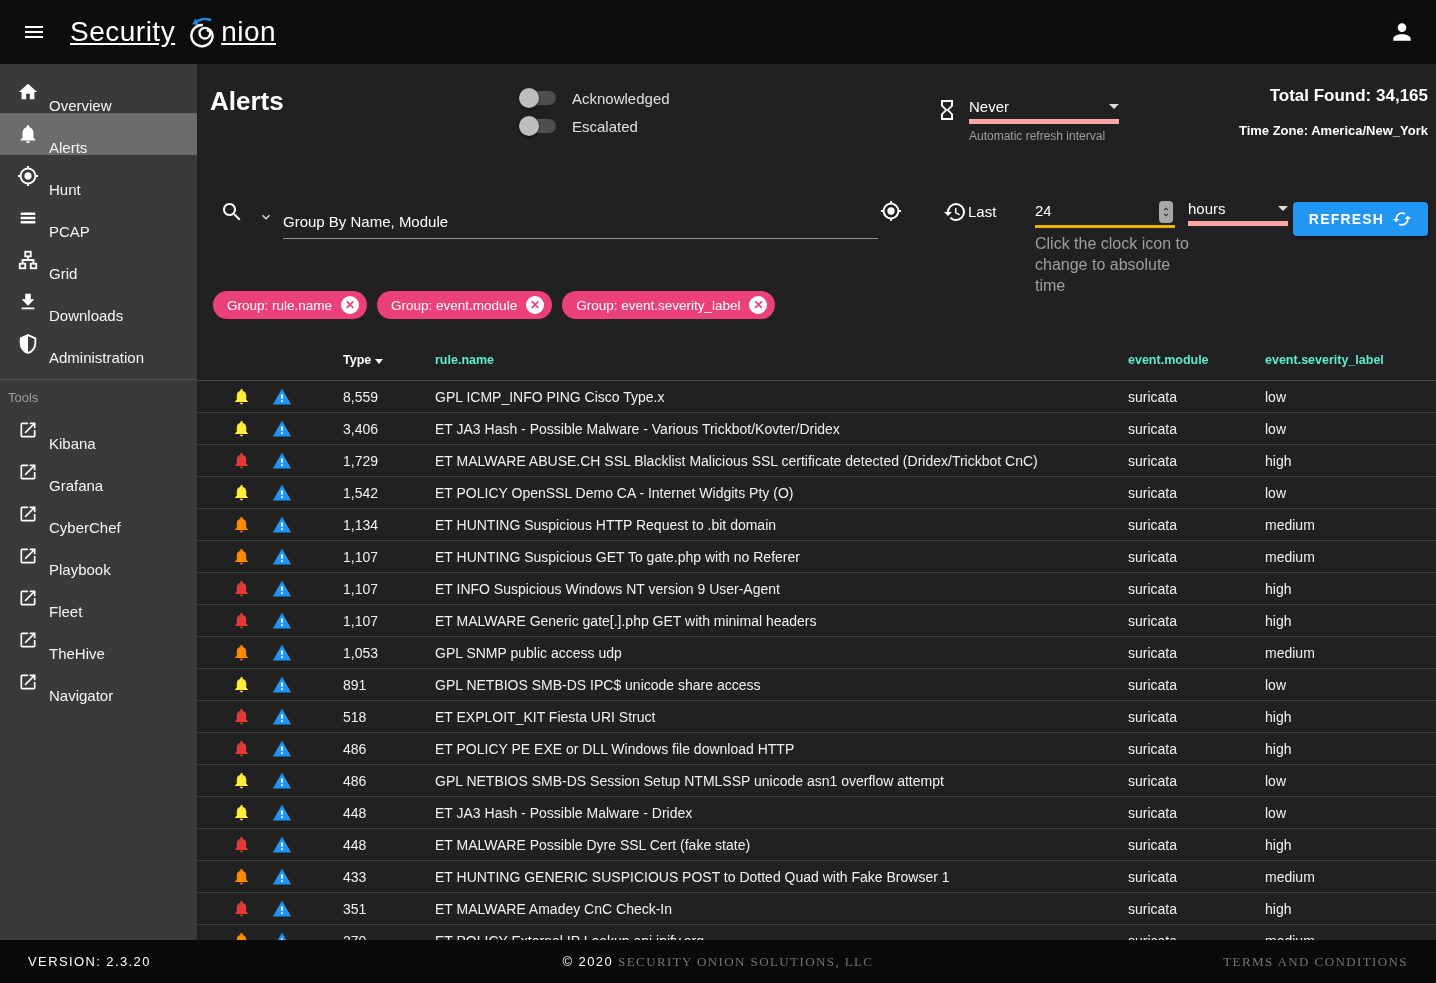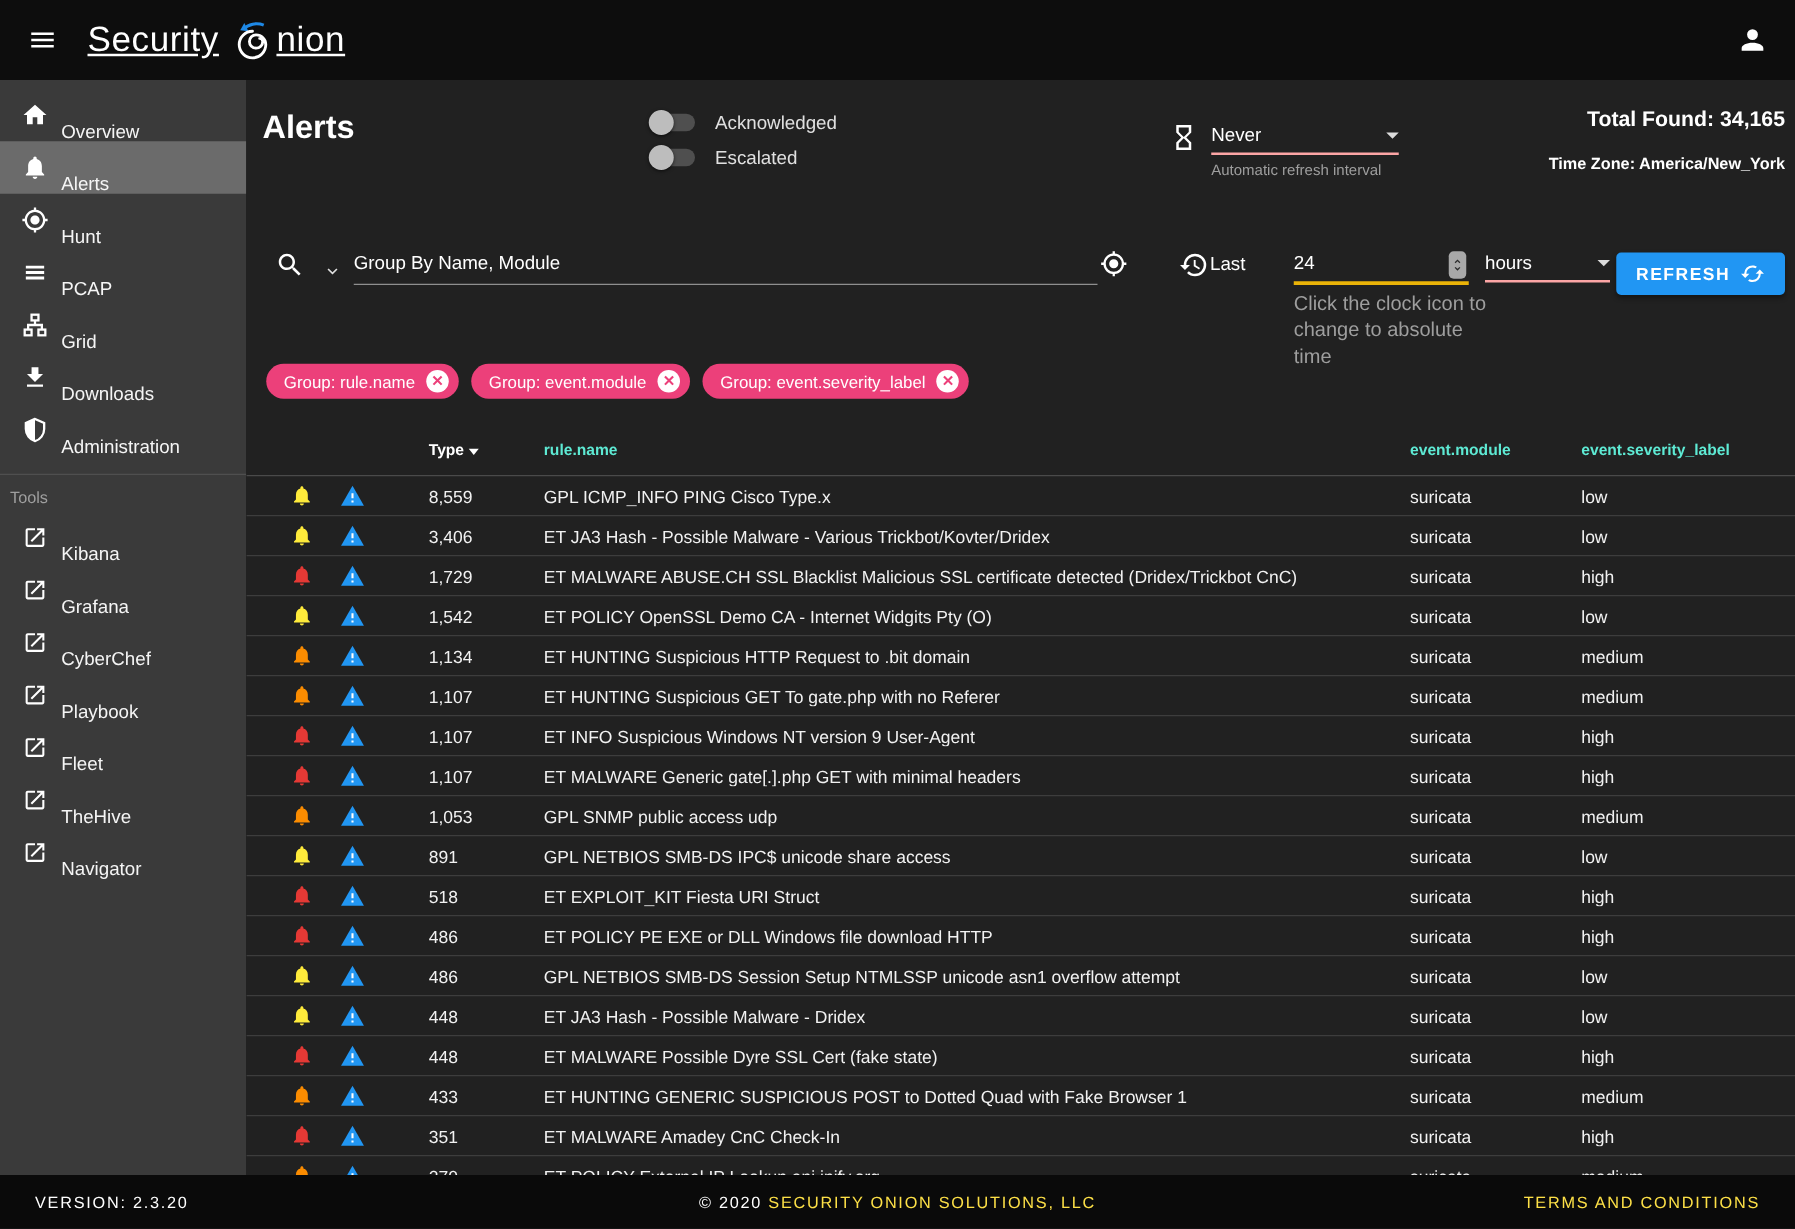--- a/index.html
+++ b/index.html
@@ -40,33 +40,33 @@
   .toggle-row { display: flex; align-items: center; height: 28px; cursor: pointer; }
   .switch { position: relative; width: 34px; height: 14px; background: #4f4f4f; border-radius: 7px; margin-right: 16px; }
   .switch .knob {
     position: absolute; left: -3px; top: -3px; width: 20px; height: 20px; border-radius: 50%;
     background: #bdbdbd; box-shadow: 0 1px 3px rgba(0,0,0,.6);
   }
   .toggle-label { font-size: 15px; color: #e0e0e0; }
   .interval { position: absolute; left: 725px; top: 30px; display: flex; }
   .interval-icon { width: 24px; height: 24px; margin: 4px 10px 0 0; }
   .interval-select { width: 150px; cursor: pointer; }
-  .select-line { display: flex; align-items: center; border-bottom: 2px solid #fca5a5; height: 30px; }
+  .select-line { display: flex; align-items: center; border-bottom: 5px solid #fca5a5; height: 30px; }
   .select-value { font-size: 15px; color: #fff; flex: 1; }
   .caret { width: 0; height: 0; border-left: 5px solid transparent; border-right: 5px solid transparent; border-top: 5px solid #dcdcdc; }
   .helper { font-size: 12px; color: #9e9e9e; margin-top: 5px; }
   .totals { position: absolute; right: 0; top: 22px; text-align: right; }
   .total-found { font-size: 17px; font-weight: 700; }
   .timezone { font-size: 13px; font-weight: 700; margin-top: 17px; }
   
   .search-row { position: absolute; top: 130px; left: 13px; right: 8px; height: 70px; }
   .srch-icon { position: absolute; left: 10px; top: 6px; }
   .srch-caret { position: absolute; left: 48px; top: 15px; }
   .search-input {
-    position: absolute; left: 73px; top: 0; width: 595px; height: 34px;
+    position: absolute; left: 73px; top: 11px; width: 595px; height: 34px;
     background: transparent; border: none; outline: none;
     border-bottom: 1px solid #8f8f8f; color: #fff; font-size: 15px;
     font-family: "Liberation Sans", sans-serif;
   }
   .gps-icon { position: absolute; left: 670px; top: 6px; cursor: pointer; }
   .hist-icon { position: absolute; left: 733px; top: 6px; cursor: pointer; }
   .last-label { position: absolute; left: 758px; top: 9px; font-size: 15px; }
   .amount-wrap { position: absolute; left: 825px; top: 0; width: 140px; border-bottom: 3px solid #eab308; height: 34px; }
   .amount-input {
     width: 112px; height: 32px; background: transparent; border: none; outline: none;
@@ -111,21 +111,21 @@
   .icon-cell { display: flex; align-items: center; justify-content: flex-start; padding-left: 7px; }
   .cell { font-size: 14px; color: #f2f2f2; white-space: nowrap; overflow: hidden; }
   .cell.count { padding-left: 38px; }
   
   .footer {
     height: 43px; background: #0a0a0a; position: relative;
     display: flex; align-items: center; justify-content: space-between; padding: 0 28px;
     font-size: 13px; letter-spacing: 1.4px;
   }
   .footer .center { position: absolute; left: 0; right: 0; text-align: center; }
-  .blue-link { color: #fde047; cursor: pointer; text-decoration: none; }
+  .blue-link { color: #737373; cursor: pointer; text-decoration: none; font-family: Liberation Serif, serif; }
   svg { display: block; }
 </style>
 </head>
 <body>
 
 <div class="topbar">
   <div class="hamburger">
     <svg width="24" height="24" viewBox="0 0 24 24">
         <path fill="#fff" d="M3,6H21V8H3V6M3,11H21V13H3V11M3,16H21V18H3V16"></path>
       </svg>

